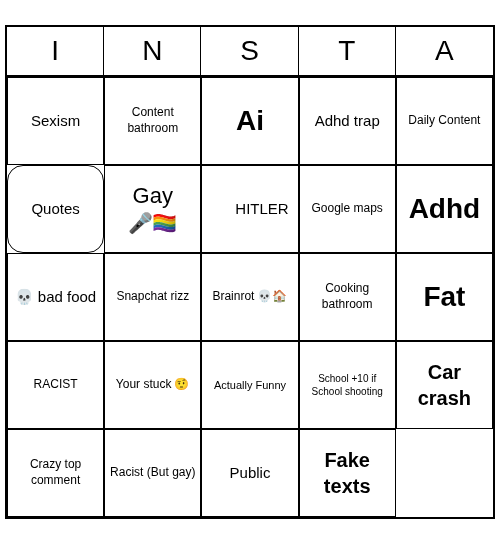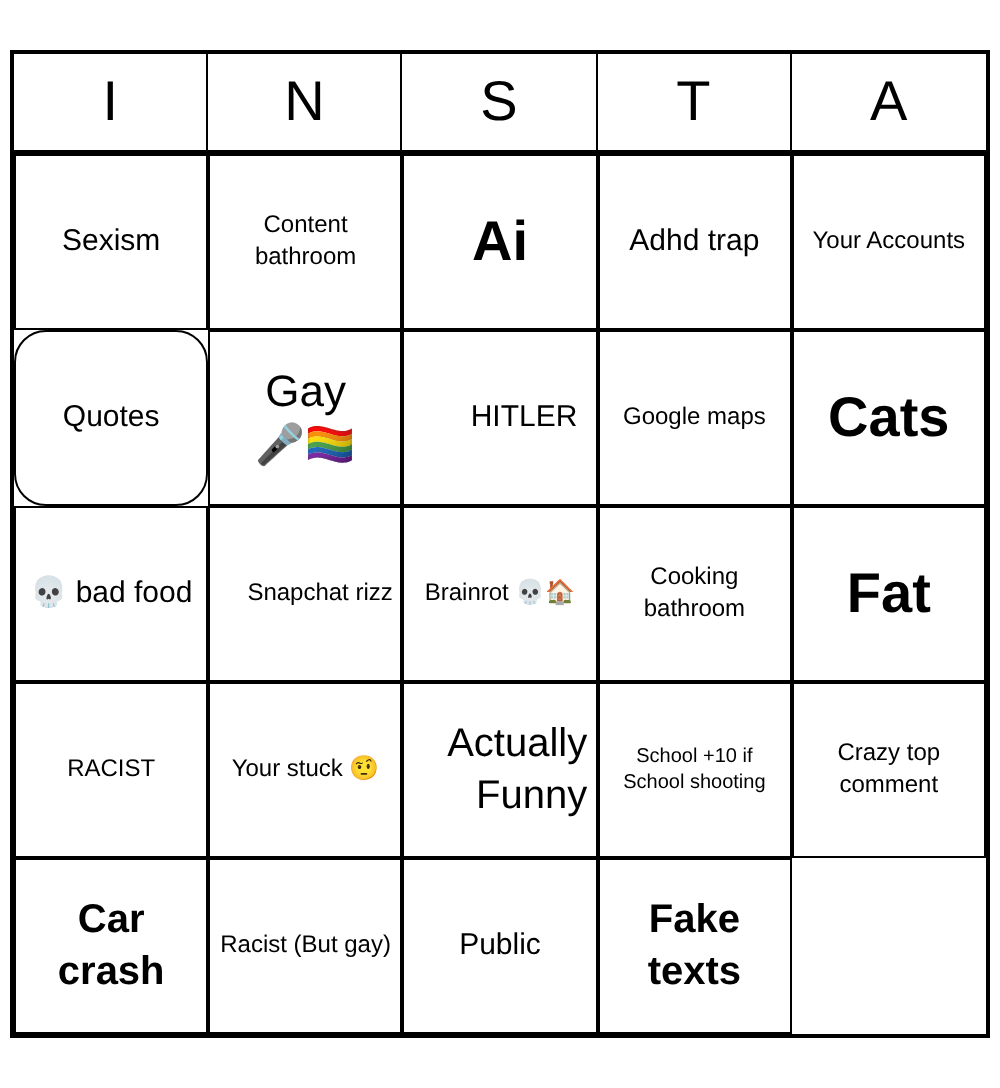--- a/index.html
+++ b/index.html
@@ -67,72 +67,72 @@
       <div class="bingo-cell" style="font-size: 12px;">
         <span>Content bathroom</span>
       </div>
       <div class="bingo-cell" style="font-size: 28px; font-weight: bold;">
         <span>Ai</span>
       </div>
       <div class="bingo-cell" style="font-size: 15px;">
         <span>Adhd trap</span>
       </div>
       <div class="bingo-cell" style="font-size: 12px;">
-        <span>Your Accounts</span>
+        <span>Daily Content</span>
       </div>
       <div class="bingo-cell" style="font-size: 15px; border-radius: 16px;">
         <span>Quotes</span>
       </div>
       <div class="bingo-cell" style="font-size: 20px; font-weight: bold;">
         <div class="cell-inner">
           <span style="font-weight: normal; font-size: 22px;">Gay</span>
           <span class="emoji" style="font-size: 20px;">🎤🏳️‍🌈</span>
         </div>
       </div>
       <div class="bingo-cell" style="font-size: 15px; padding-left: 28px;">
         <span>HITLER</span>
       </div>
       <div class="bingo-cell" style="font-size: 12px;">
         <span>Google maps</span>
       </div>
       <div class="bingo-cell" style="font-size: 28px; font-weight: bold;">
-        <span>Cats</span>
+        <span>Adhd</span>
       </div>
       <div class="bingo-cell" style="font-size: 15px;">
         <span>💀 bad food</span>
       </div>
-      <div class="bingo-cell" style="font-size: 12px; justify-content: flex-end;">
+      <div class="bingo-cell" style="font-size: 12px;">
         <span>Snapchat rizz</span>
       </div>
       <div class="bingo-cell" style="font-size: 12px;">
         <span>Brainrot 💀🏠</span>
       </div>
       <div class="bingo-cell" style="font-size: 12px;">
         <span>Cooking bathroom</span>
       </div>
       <div class="bingo-cell" style="font-size: 28px; font-weight: bold;">
         <span>Fat</span>
       </div>
       <div class="bingo-cell" style="font-size: 12px;">
         <span>RACIST</span>
       </div>
       <div class="bingo-cell" style="font-size: 12px;">
         <span>Your stuck 🤨</span>
       </div>
-      <div class="bingo-cell" style="font-size: 20px; text-align: right;">
+      <div class="bingo-cell" style="font-size: 11px; text-align: right;">
         <span>Actually Funny</span>
       </div>
       <div class="bingo-cell" style="font-size: 10px;">
         <span>School +10 if School shooting</span>
       </div>
+      <div class="bingo-cell" style="font-size: 20px; font-weight: bold;">
+        <span>Car crash</span>
+      </div>
       <div class="bingo-cell" style="font-size: 12px;">
         <span>Crazy top comment</span>
-      </div>
-      <div class="bingo-cell" style="font-size: 20px; font-weight: bold;">
-        <span>Car crash</span>
       </div>
       <div class="bingo-cell" style="font-size: 12px;">
         <span>Racist (But gay)</span>
       </div>
       <div class="bingo-cell" style="font-size: 15px;">
         <span>Public</span>
       </div>
       <div class="bingo-cell" style="font-size: 20px; font-weight: bold;">
         <span>Fake texts</span>
       </div>

